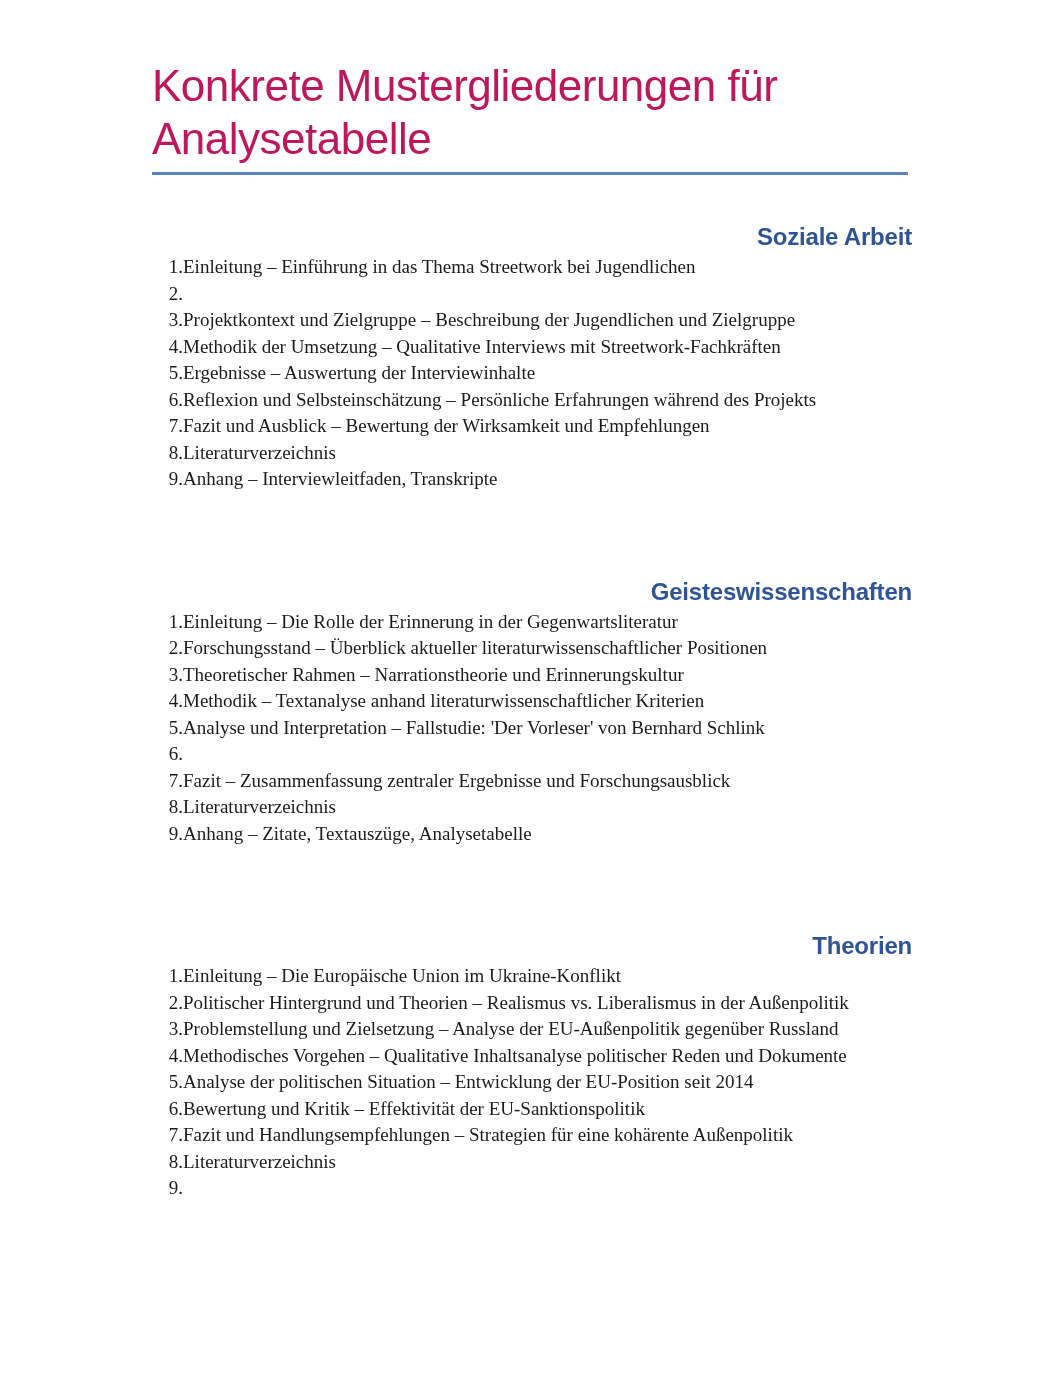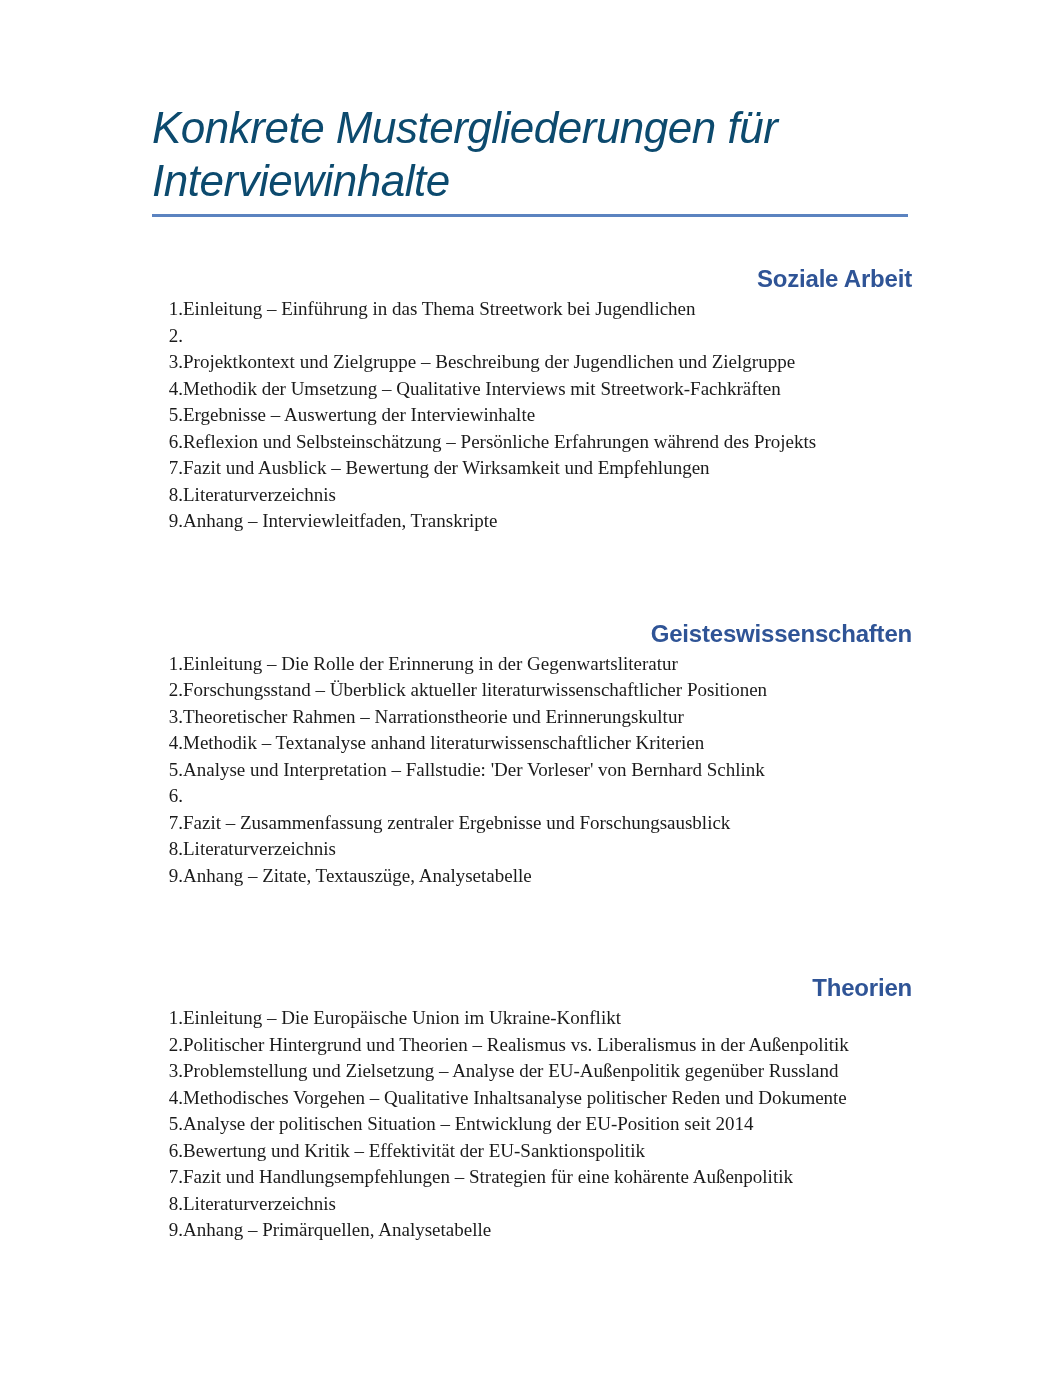--- a/index.html
+++ b/index.html
@@ -16,28 +16,27 @@
     font-family: "Liberation Serif", serif;
   }
   .content {
     position: absolute;
     left: 152px;
     top: 0;
     width: 760px;
   }
   .title {
     margin: 0;
-    padding-top: 101px;
+    padding-top: 59px;
     font-family: "Liberation Sans", sans-serif;
     font-weight: 400;
     font-size: 44px;
     line-height: 53px;
     letter-spacing: -0.5px;
-    color: #0c4a6e;
-    font-style: italic;
+    color: #be185d;
   }
   .title-line { display: block; }
   .title-rule {
     height: 0;
     border-bottom: 3px solid #5B83C0;
     margin-top: 7px;
     width: 756px;
   }
   .doc-section { margin-top: 84px; text-align: right; }
   .doc-section.first { margin-top: 47px; }
@@ -69,21 +68,21 @@
   .txt { flex: 0 0 auto; }
 </style>
 </head>
 <body>
 
 <div class="page">
   <div class="content">
 
     <h1 class="title">
       <span class="title-line">Konkrete Mustergliederungen für</span>
-      <span class="title-line">Interviewinhalte</span>
+      <span class="title-line">Analysetabelle</span>
     </h1>
     <div class="title-rule"></div>
 
     <section class="doc-section first">
       <h2 class="section-heading">Soziale Arbeit</h2>
       <ol class="outline-list">
         <li class="outline-item">
             <span class="num">1.</span>
             <span class="txt">Einleitung – Einführung in das Thema Streetwork bei Jugendlichen</span>
           </li>
@@ -192,19 +191,18 @@
         <li class="outline-item">
             <span class="num">7.</span>
             <span class="txt">Fazit und Handlungsempfehlungen – Strategien für eine kohärente Außenpolitik</span>
           </li>
         <li class="outline-item">
             <span class="num">8.</span>
             <span class="txt">Literaturverzeichnis</span>
           </li>
         <li class="outline-item">
             <span class="num">9.</span>
-            <span class="txt">Anhang – Primärquellen, Analysetabelle</span>
           </li>
       </ol>
     </section>
 
   </div>
 </div>
 
 </body></html>

